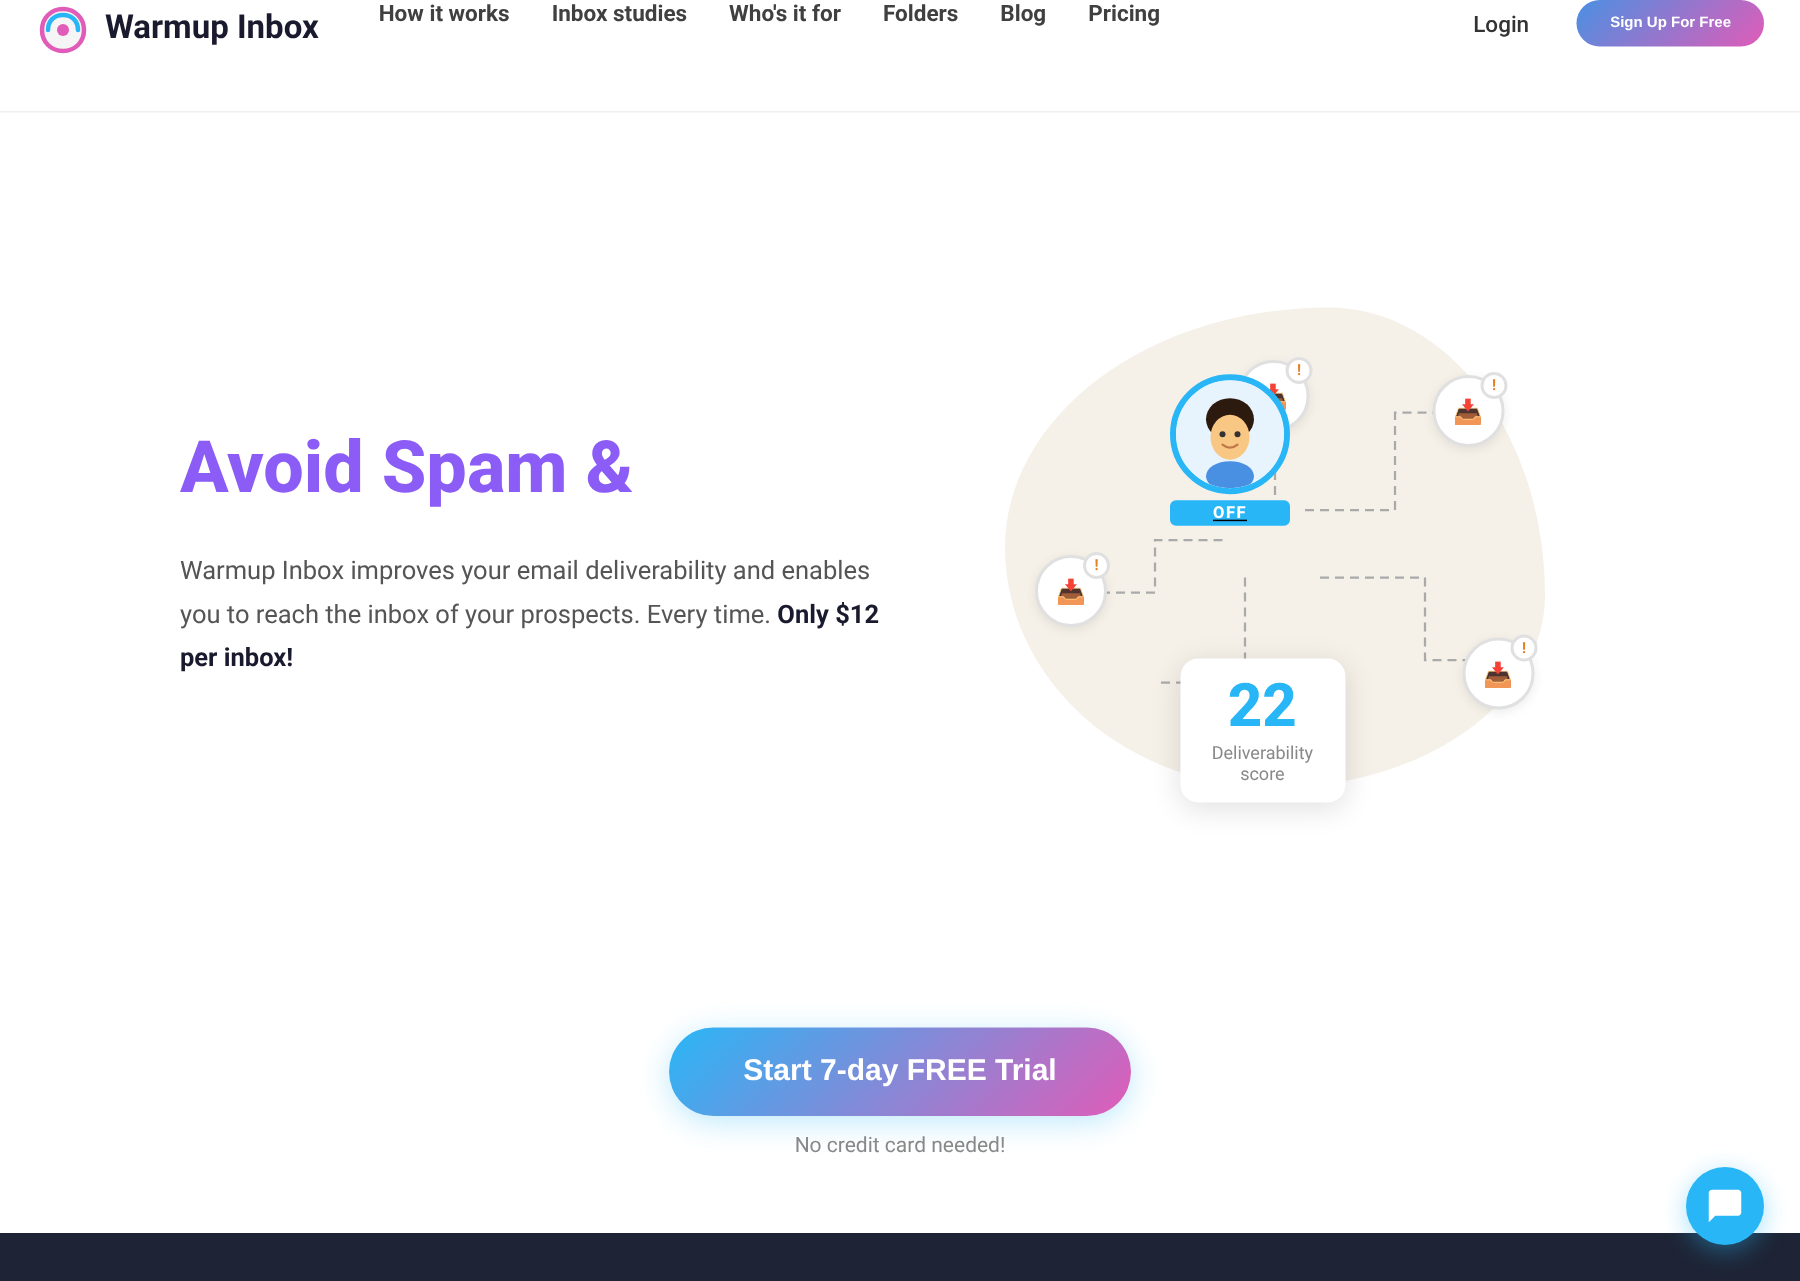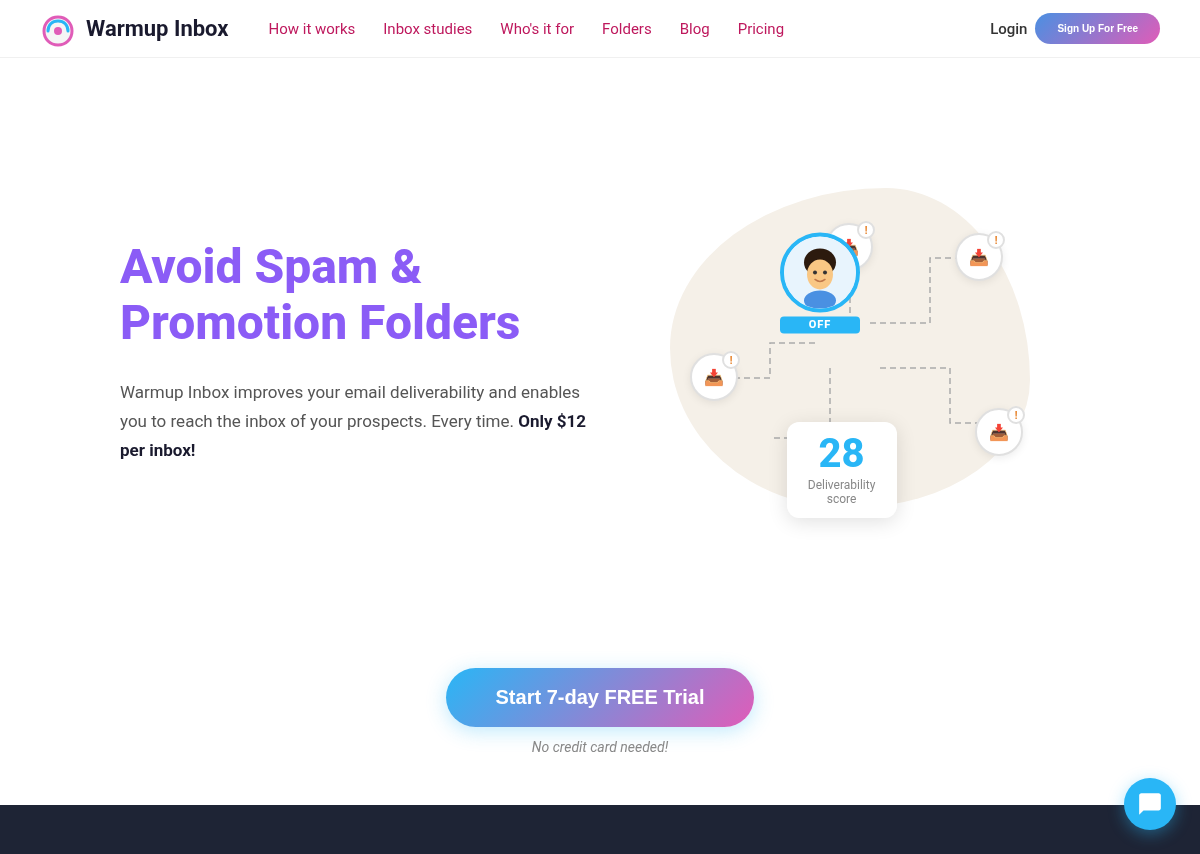--- a/index.html
+++ b/index.html
@@ -1,28 +1,28 @@
 <!DOCTYPE html>
 <html><head>
   <meta charset="utf-8">
   <style>
     * { margin: 0; padding: 0; box-sizing: border-box; }
     body { font-family: -apple-system, BlinkMacSystemFont, 'Segoe UI', Roboto, sans-serif; background: #fff; overflow-x: hidden; }
 
     
     nav {
-      display: flex; align-items: center; padding: 0 40px; height: 58px;
+      display: flex; align-items: flex-start; padding: 0 24px; height: 75px;
       border-bottom: 1px solid #f0f0f0; position: relative; z-index: 10;
     }
     .nav-logo { display: flex; align-items: center; gap: 10px; text-decoration: none; margin-right: 40px; }
     .logo-icon { width: 36px; height: 36px; }
     .nav-brand { font-size: 22px; font-weight: 700; color: #1a1a2e; }
     .nav-links { display: flex; align-items: center; gap: 28px; flex: 1; }
-    .nav-link { text-decoration: none; color: #be185d; font-size: 15px; font-weight: 400; }
-    .nav-right { display: flex; align-items: center; gap: 8px; }
+    .nav-link { text-decoration: none; color: #404040; font-size: 15px; font-weight: 700; }
+    .nav-right { display: flex; align-items: center; gap: 32px; }
     .login-link { text-decoration: none; color: #333; font-size: 15px; font-weight: 500; }
     .signup-btn {
       background: linear-gradient(135deg, #4a90e2, #e05cb8);
       color: #fff; border: none; border-radius: 25px;
       padding: 10px 22px; font-size: 10px; font-weight: 600;
       cursor: pointer; white-space: nowrap;
     }
 
     
     .hero { display: flex; align-items: center; padding: 60px 100px 40px 120px; min-height: 580px; position: relative; }
@@ -38,20 +38,21 @@
     }
     .blob {
       position: absolute; top: 20px; left: 30px;
       width: 360px; height: 320px;
       background: #f5f0e8;
       border-radius: 60% 40% 50% 50% / 50% 60% 40% 50%;
     }
     .center-avatar {
       position: absolute; top: 50%; left: 50%; transform: translate(-50%, -55%);
       z-index: 5;
+      text-decoration: underline;
     }
     .avatar-circle {
       width: 80px; height: 80px; border-radius: 50%;
       border: 4px solid #29b6f6;
       background: #e8f4fd;
       display: flex; align-items: center; justify-content: center;
       overflow: hidden; position: relative;
     }
     .off-badge {
       background: #29b6f6; color: #fff;
@@ -97,21 +98,21 @@
     
     .cta-section { text-align: center; padding: 30px 0 50px; }
     .trial-btn {
       background: linear-gradient(135deg, #29b6f6, #e05cb8);
       color: #fff; border: none; border-radius: 30px;
       padding: 18px 50px; font-size: 20px; font-weight: 700;
       cursor: pointer; display: inline-block;
       box-shadow: 0 4px 20px rgba(41,182,246,0.3);
       text-align: center;
     }
-    .no-cc { display: block; margin-top: 12px; font-size: 14px; color: #888; font-style: italic; }
+    .no-cc { display: block; margin-top: 12px; font-size: 14px; color: #888; }
 
     
     .trusted-section {
       background: #1e2435; padding: 50px 40px;
       text-align: center;
     }
 
     
     .chat-bubble {
       position: fixed; bottom: 24px; right: 24px;
@@ -147,21 +148,20 @@
   <div class="nav-right">
     <a class="login-link" href="#">Login</a>
     <button class="signup-btn">Sign Up For Free</button>
   </div>
 </nav>
 
 <section class="hero">
   <div class="hero-left">
     <h1 class="hero-title">
       <span>Avoid Spam &amp;</span><br>
-      <span>Promotion Folders</span>
     </h1>
     <p class="hero-desc">
       <span>Warmup Inbox improves your email deliverability and enables you to reach the inbox of your prospects. Every time.</span> <strong>Only $12 per inbox!</strong>
     </p>
   </div>
 
   <div class="hero-right">
     <div class="illustration-wrap">
 
       <div class="blob"></div>
@@ -222,21 +222,21 @@
       </div>
 
       <div class="inbox-node" style="top:240px; left:335px;">
         <div class="inbox-hex" style="position:relative;">
           <span style="font-size:16px;">📥</span>
           <span class="warn-badge">!</span>
         </div>
       </div>
 
       <div class="score-card">
-        <div class="score-number">28</div>
+        <div class="score-number">22</div>
         <div class="score-label">Deliverability<br>score</div>
       </div>
     </div>
   </div>
 </section>
 
 <div class="cta-section">
   <button class="trial-btn">Start 7-day FREE Trial</button>
   <span class="no-cc">No credit card needed!</span>
 </div>

